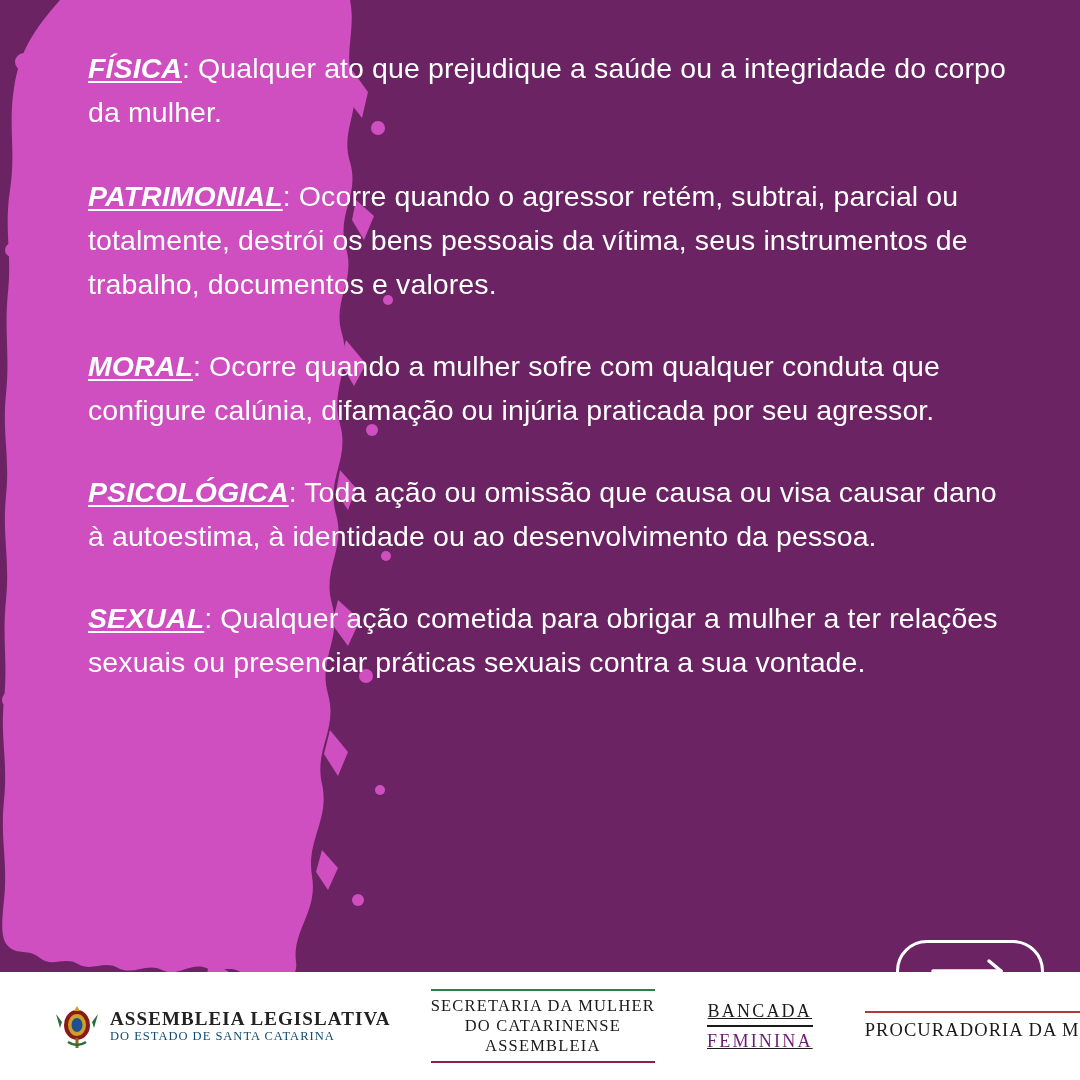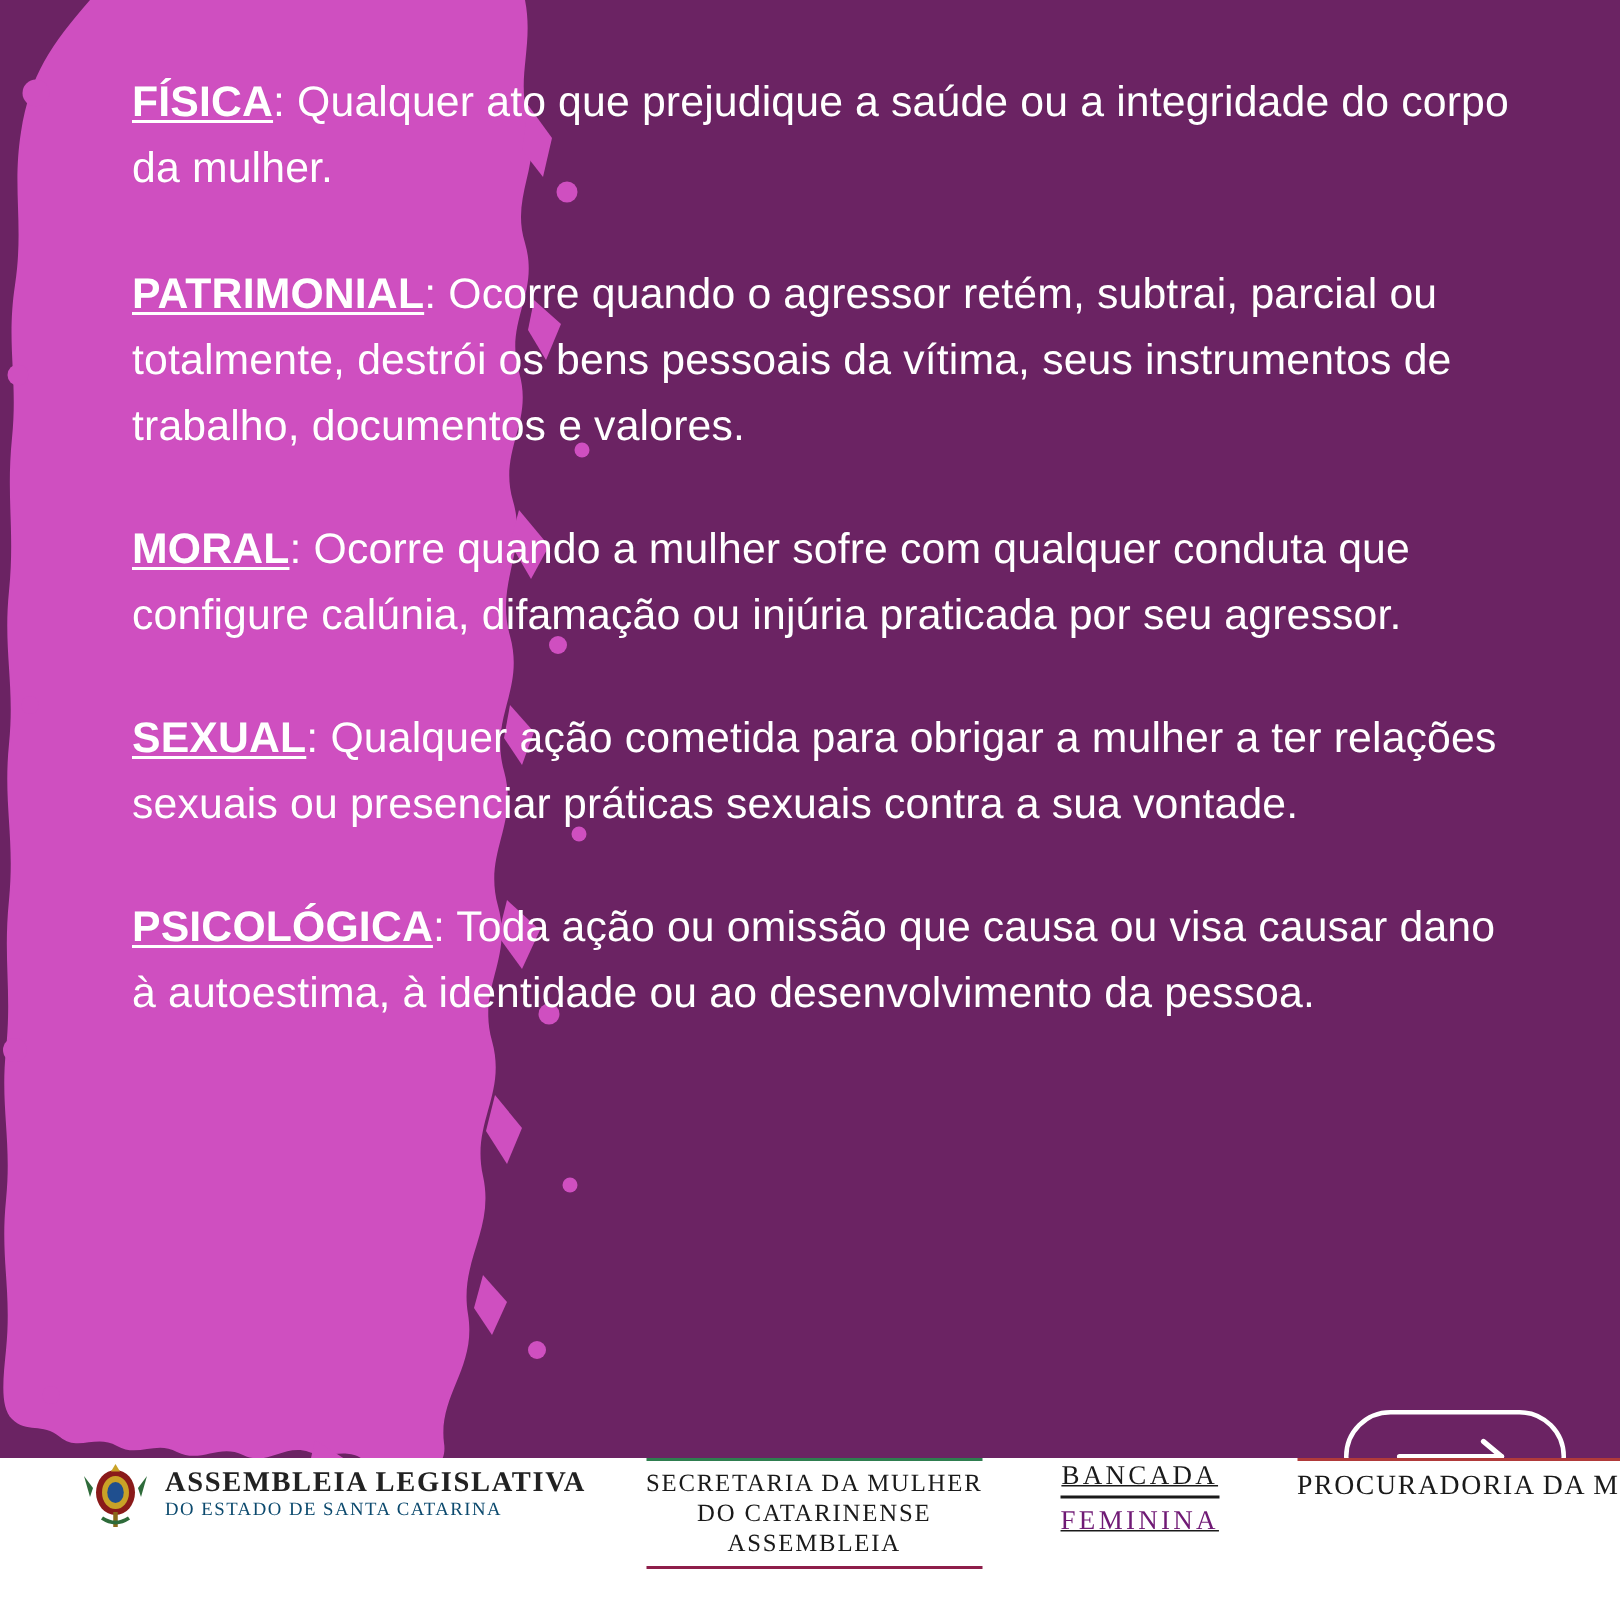--- a/index.html
+++ b/index.html
@@ -35,20 +35,21 @@
     color: #ffffff;
     font-size: 28.5px;
     line-height: 44px;
     letter-spacing: 0.1px;
     margin-bottom: 38px;
     text-shadow: 0 0 1px rgba(0,0,0,0.08);
   }
   .para:last-child { margin-bottom: 0; }
   .term {
     font-weight: bold;
+    font-style: italic;
     text-decoration: underline;
     text-underline-offset: 3px;
   }
 
   
   .p0 { margin-bottom: 40px; }
   .p1 { }
   .p2 { }
   .p3 { margin-bottom: 38px; }
 
@@ -67,21 +68,21 @@
   }
   #next-btn svg { display: block; }
 
   
   #footer {
     position: absolute;
     left: 0; bottom: 0;
     width: 1080px; height: 108px;
     background: #ffffff;
     display: flex;
-    align-items: flex-start;
+    align-items: center;
   }
   .logo { display: flex; align-items: center; }
 
   
   #logo-alesc { margin-left: 54px; }
   #logo-alesc .crest { width: 46px; height: 48px; margin-right: 10px; position: relative; }
   #logo-alesc .txt1 {
     font-family: "Liberation Serif", serif;
     font-size: 19px; font-weight: bold; letter-spacing: 1.1px;
     color: #222; line-height: 21px; white-space: nowrap;
@@ -207,26 +208,26 @@
     </p>
 
     <p class="para p1">
       <span class="term">PATRIMONIAL</span><span>:</span><span> Ocorre quando o agressor retém, subtrai, parcial ou totalmente, destrói os bens pessoais da vítima, seus instrumentos de trabalho, documentos e valores.</span>
     </p>
 
     <p class="para p2">
       <span class="term">MORAL</span><span>:</span><span> Ocorre quando a mulher sofre com qualquer conduta que configure calúnia, difamação ou injúria praticada por seu agressor.</span>
     </p>
 
+    <p class="para p3">
+      <span class="term">PSICOLÓGICA</span><span>:</span><span> Toda ação ou omissão que causa ou visa causar dano à autoestima, à identidade ou ao desenvolvimento da pessoa.</span>
+    </p>
+
     <p class="para">
       <span class="term">SEXUAL</span><span>:</span><span> Qualquer ação cometida para obrigar a mulher a ter relações sexuais ou presenciar práticas sexuais contra a sua vontade.</span>
-    </p>
-
-    <p class="para p3">
-      <span class="term">PSICOLÓGICA</span><span>:</span><span> Toda ação ou omissão que causa ou visa causar dano à autoestima, à identidade ou ao desenvolvimento da pessoa.</span>
     </p>
 
   </div>
 
   <div id="next-btn">
     <span>
       <svg width="78" height="26" viewBox="0 0 78 26" xmlns="http://www.w3.org/2000/svg">
         <line x1="2" y1="13" x2="70" y2="13" stroke="#ffffff" stroke-width="3.5" stroke-linecap="round"></line>
         <polyline points="58,3 70,13 58,23" fill="none" stroke="#ffffff" stroke-width="3.5" stroke-linecap="round" stroke-linejoin="round"></polyline>
       </svg>

